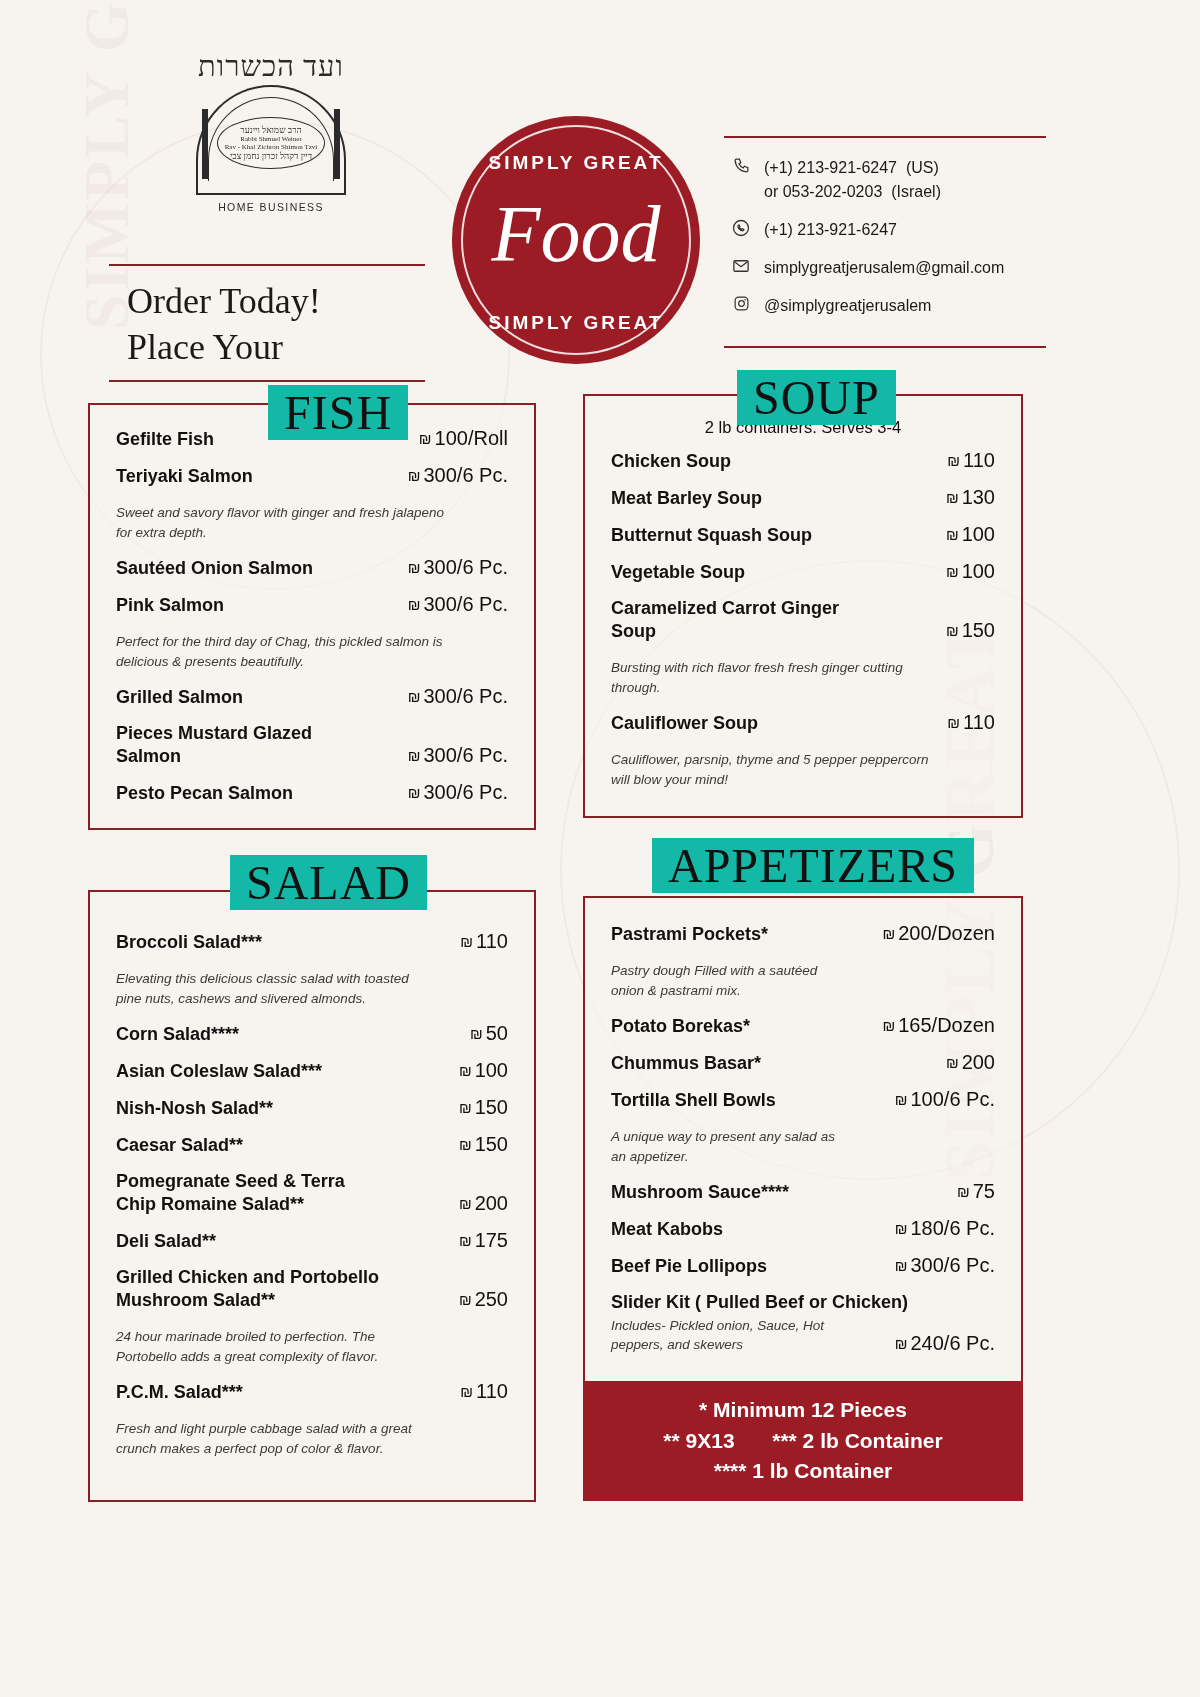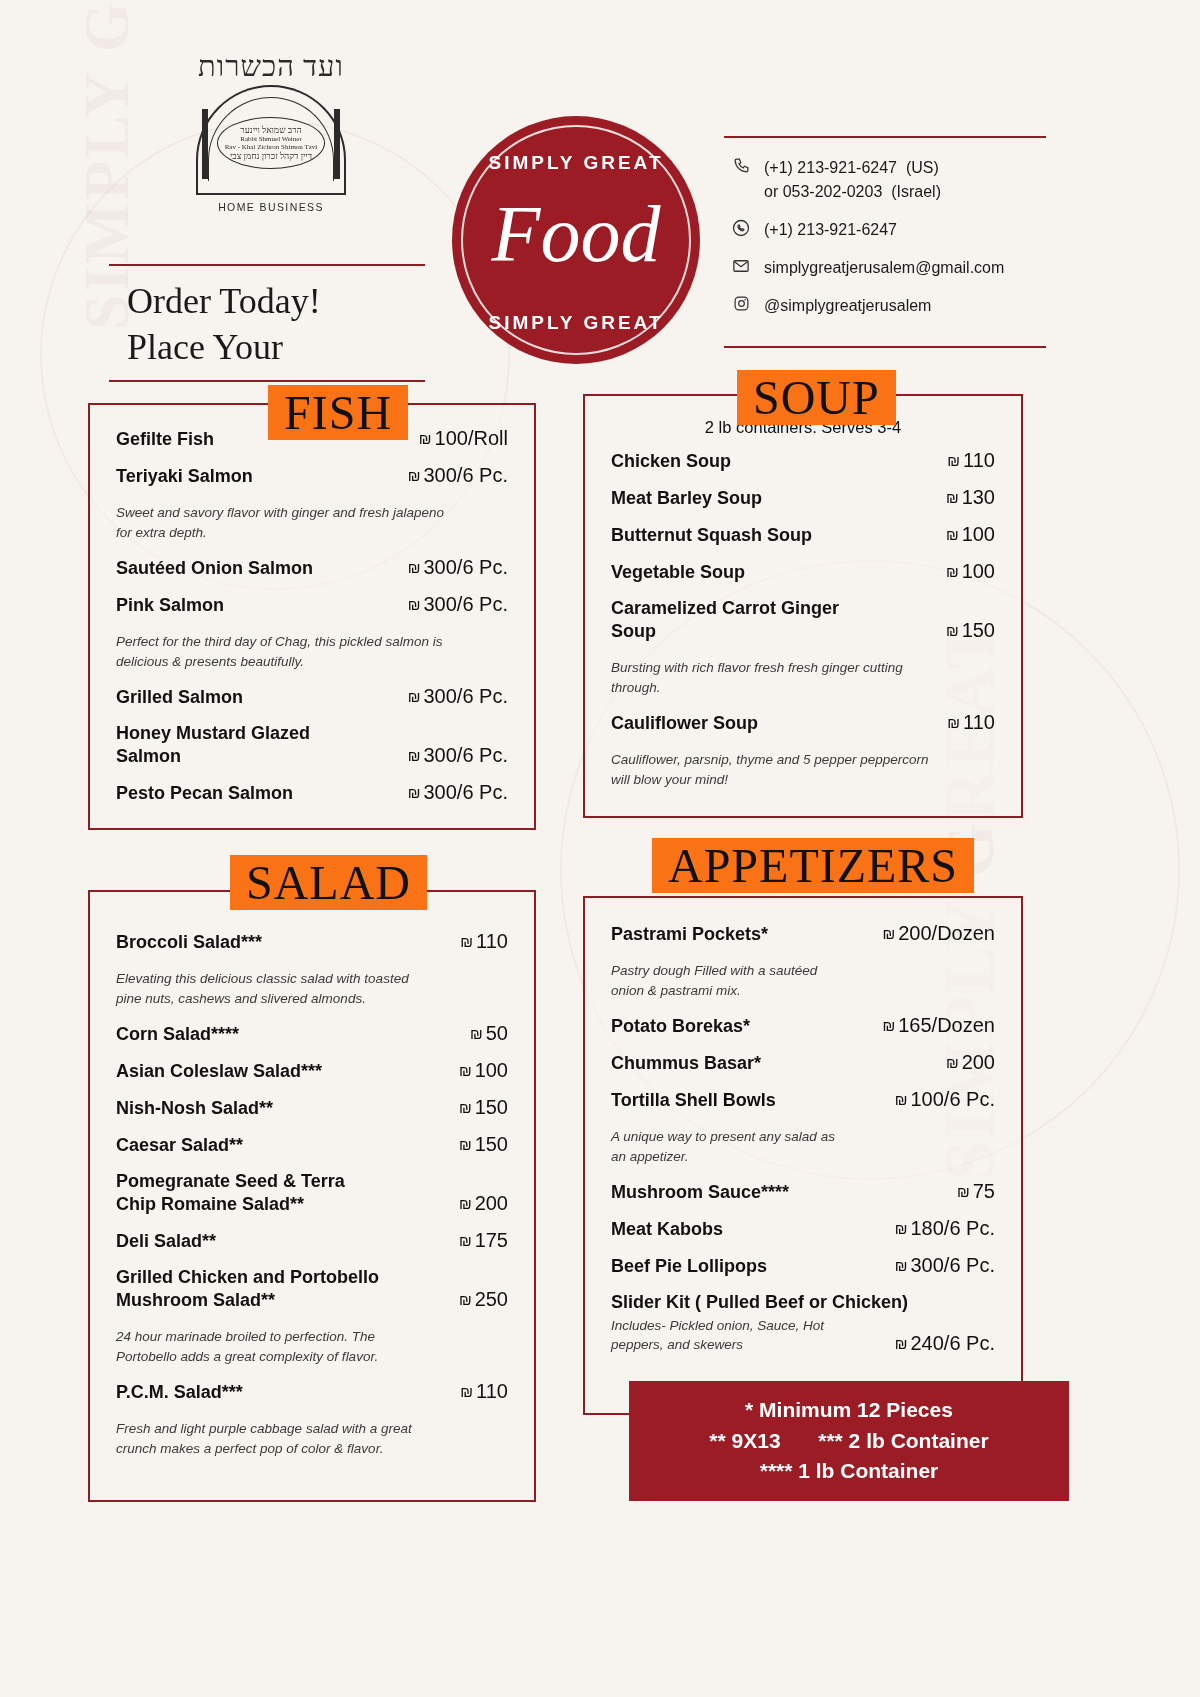--- a/index.html
+++ b/index.html
@@ -188,21 +188,21 @@
   .contact-row .txt { line-height: 1.5; }
   .contact-row .sub { display: block; }
 
   
   .sec-title {
     position: absolute;
     font-family: "Liberation Serif", serif;
     font-size: 48px;
     letter-spacing: 1px;
     color: #111;
-    background: #f97316;
+    background: #14b8a6;
     padding: 0 16px;
     z-index: 3;
   }
   .card {
     position: absolute;
     border: 2px solid #8c1e23;
     background: rgba(247,244,239,0.55);
     z-index: 2;
   }
   .card-inner { padding: 22px 26px 18px 26px; }
@@ -253,21 +253,20 @@
     color: #fff;
     display: flex;
     flex-direction: column;
     align-items: center;
     justify-content: center;
     font-size: 21px;
     line-height: 1.45;
     font-weight: bold;
     text-align: center;
     z-index: 2;
-    margin-left: 46px;
   }
   .footnote .l2 span { display: inline-block; }
   .footnote .gap { width: 26px; display: inline-block; }
 </style>
 </head>
 <body>
 
 <div class="watermark">
   <div class="wm-circle" style="left:40px; top:120px; width:470px; height:470px;"></div>
   <div class="wm-circle" style="left:560px; top:560px; width:620px; height:620px;"></div>
@@ -400,21 +399,21 @@
       <div class="item">
         <div class="item-row">
           <div class="item-name">Grilled Salmon</div>
           <div class="item-price"><span class="sym">₪</span><span>300/6 Pc.</span></div>
         </div>
       </div>
       <div class="spacer-sm"></div>
 
       <div class="item">
         <div class="item-row">
-          <div class="item-name" style="max-width:250px;">Honey Mustard Glazed Salmon</div>
+          <div class="item-name" style="max-width:250px;">Pieces Mustard Glazed Salmon</div>
           <div class="item-price"><span class="sym">₪</span><span>300/6 Pc.</span></div>
         </div>
       </div>
       <div class="spacer-sm"></div>
 
       <div class="item">
         <div class="item-row">
           <div class="item-name">Pesto Pecan Salmon</div>
           <div class="item-price"><span class="sym">₪</span><span>300/6 Pc.</span></div>
         </div>

